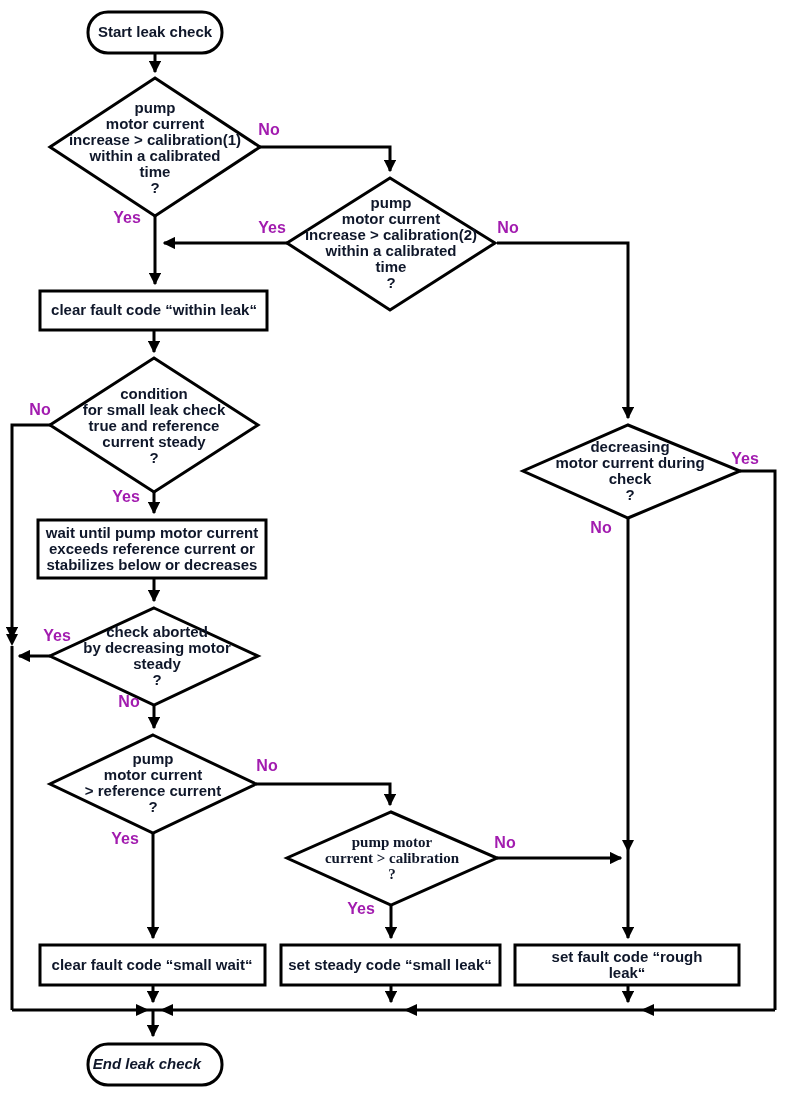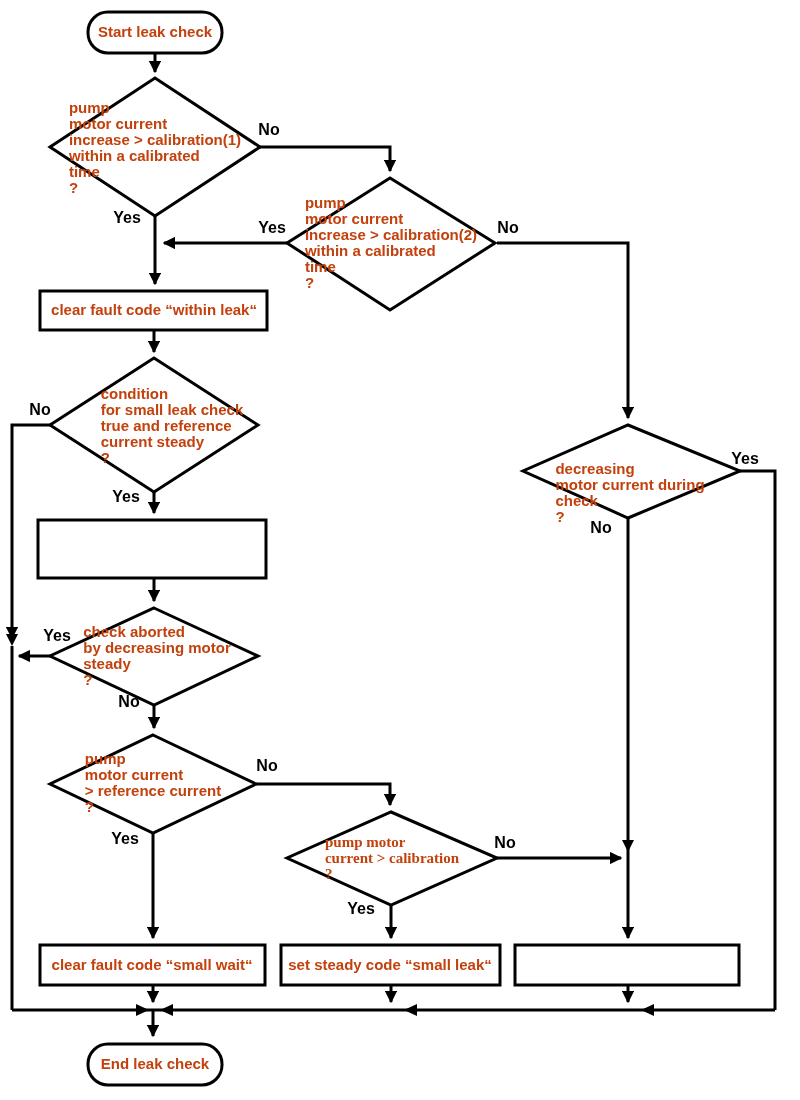--- a/index.html
+++ b/index.html
@@ -16,35 +16,35 @@
     overflow: hidden;
   }
   #chart-svg {
     position: absolute;
     left: 0;
     top: 0;
   }
   .node-label {
     position: absolute;
     transform: translate(-50%, -50%);
-    text-align: left;
+    text-align: center;
     white-space: pre-line;
     font-weight: bold;
     font-size: 15px;
     line-height: 16px;
-    color: #c2410c;
+    color: #0f172a;
     pointer-events: none;
   }
   .edge-label {
     position: absolute;
     transform: translate(-50%, -50%);
     font-weight: bold;
     font-size: 16px;
     line-height: 16px;
-    color: #000000;
+    color: #a21caf;
     white-space: nowrap;
     pointer-events: none;
   }
 </style>
 </head>
 <body>
 
 <div id="stage">
 
   <svg id="chart-svg" width="800" height="1100" viewBox="0 0 800 1100">
@@ -140,43 +140,47 @@
 within a calibrated
 time
 ?</div>
   <div class="node-label" style="left:391px; top:243px;">pump
 motor current
 increase &gt; calibration(2)
 within a calibrated
 time
 ?</div>
   <div class="node-label" style="left:154px; top:310px;">clear fault code “within leak“</div>
-  <div class="node-label" style="left:172px; top:426px;">condition
+  <div class="node-label" style="left:154px; top:426px;">condition
 for small leak check
 true and reference
 current steady
 ?</div>
+  <div class="node-label" style="left:152px; top:549px;">wait until pump motor current
+exceeds reference current or
+stabilizes below or decreases</div>
   <div class="node-label" style="left:157px; top:656px;">check aborted
 by decreasing motor
 steady
 ?</div>
   <div class="node-label" style="left:153px; top:783px;">pump
 motor current
 &gt; reference current
 ?</div>
   <div class="node-label" style="left:392px; top:858px;font-family:Liberation Serif, serif;">pump motor
 current &gt; calibration
 ?</div>
-  <div class="node-label" style="left:630px; top:493px;">decreasing
+  <div class="node-label" style="left:630px; top:471px;">decreasing
 motor current during
 check
 ?</div>
   <div class="node-label" style="left:152px; top:965px;">clear fault code “small wait“</div>
   <div class="node-label" style="left:390px; top:965px;">set steady code “small leak“</div>
-  <div class="node-label" style="left:155px; top:1064px;">End leak check</div>
+  <div class="node-label" style="left:627px; top:965px;">set fault code “rough leak“</div>
+  <div class="node-label" style="left:147px; top:1064px;font-style:italic;">End leak check</div>
 
   <div class="edge-label" style="left:269px; top:130px;">No</div>
   <div class="edge-label" style="left:127px; top:218px;">Yes</div>
   <div class="edge-label" style="left:272px; top:228px;">Yes</div>
   <div class="edge-label" style="left:508px; top:228px;">No</div>
   <div class="edge-label" style="left:40px; top:410px;">No</div>
   <div class="edge-label" style="left:126px; top:497px;">Yes</div>
   <div class="edge-label" style="left:57px; top:636px;">Yes</div>
   <div class="edge-label" style="left:129px; top:702px;">No</div>
   <div class="edge-label" style="left:267px; top:766px;">No</div>

